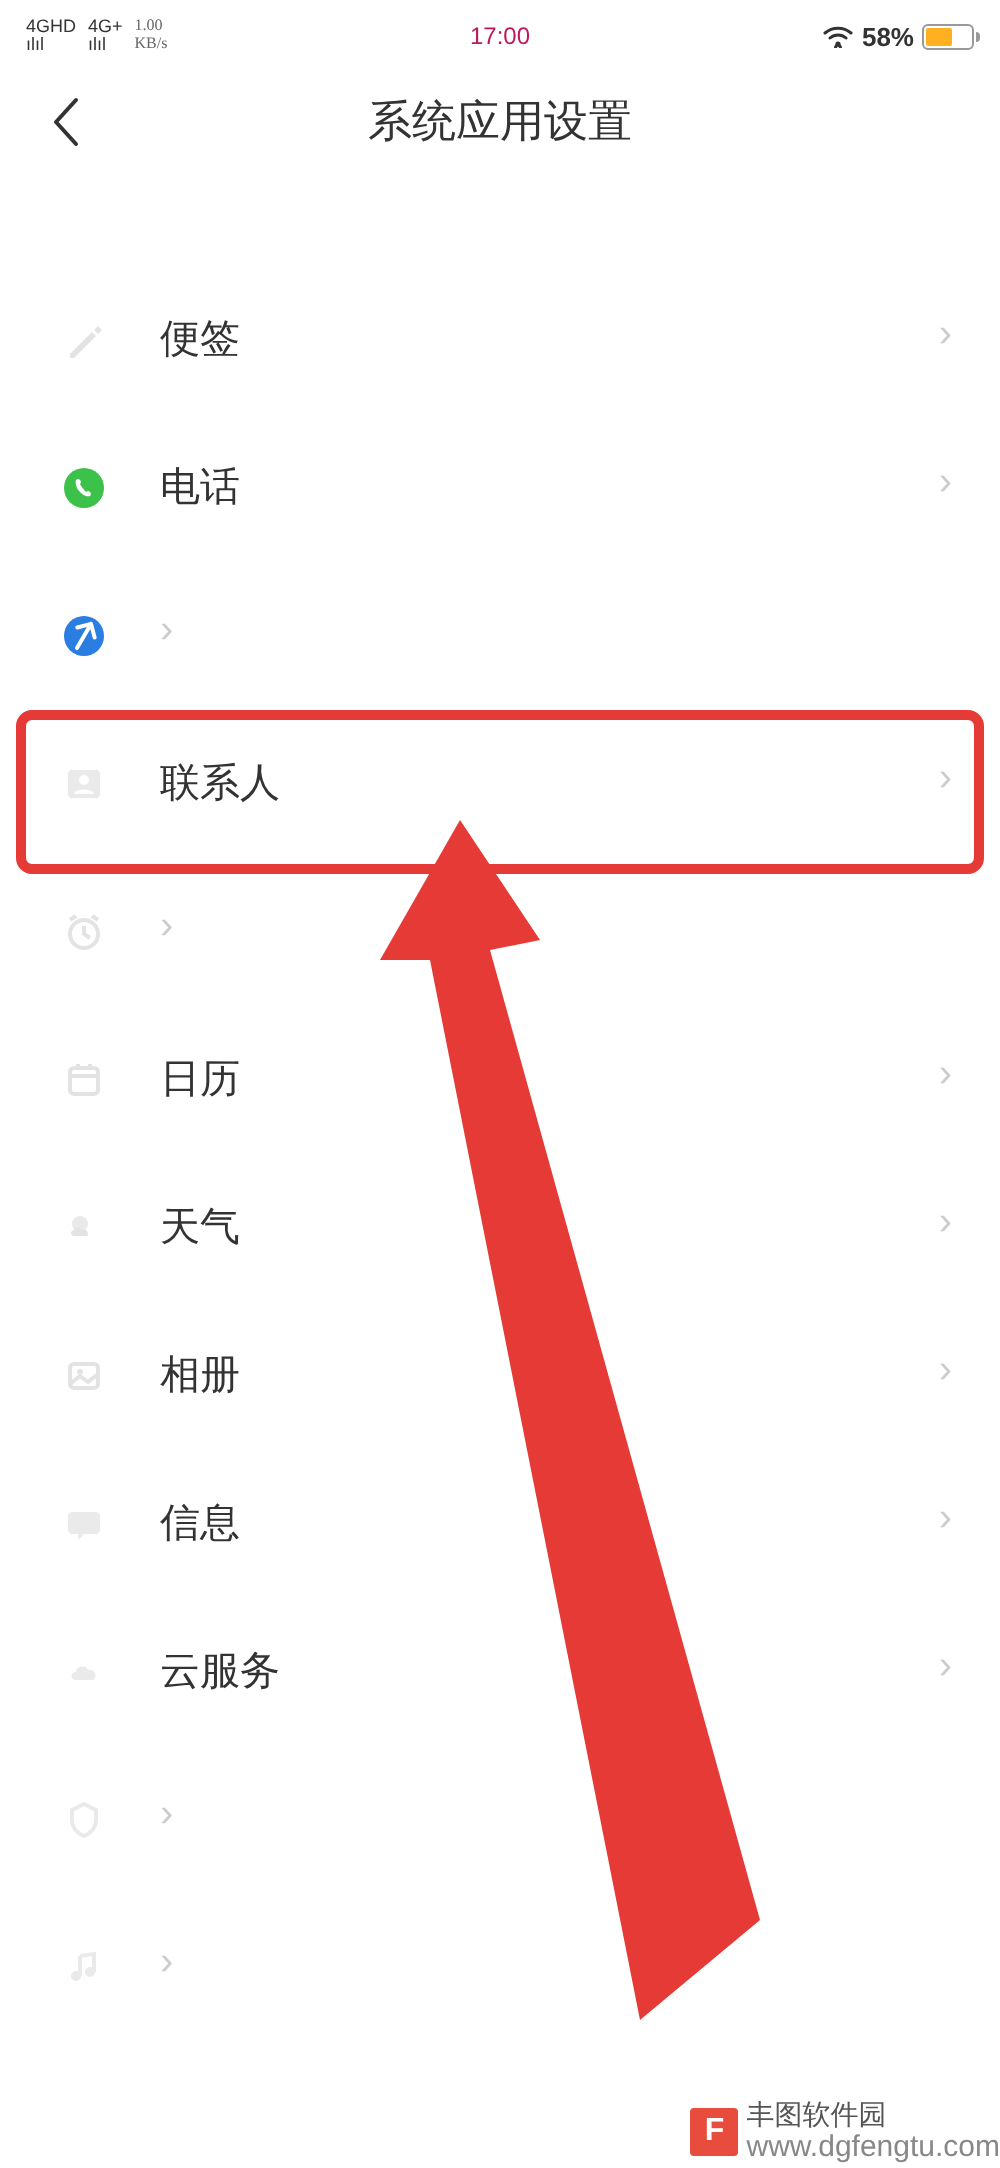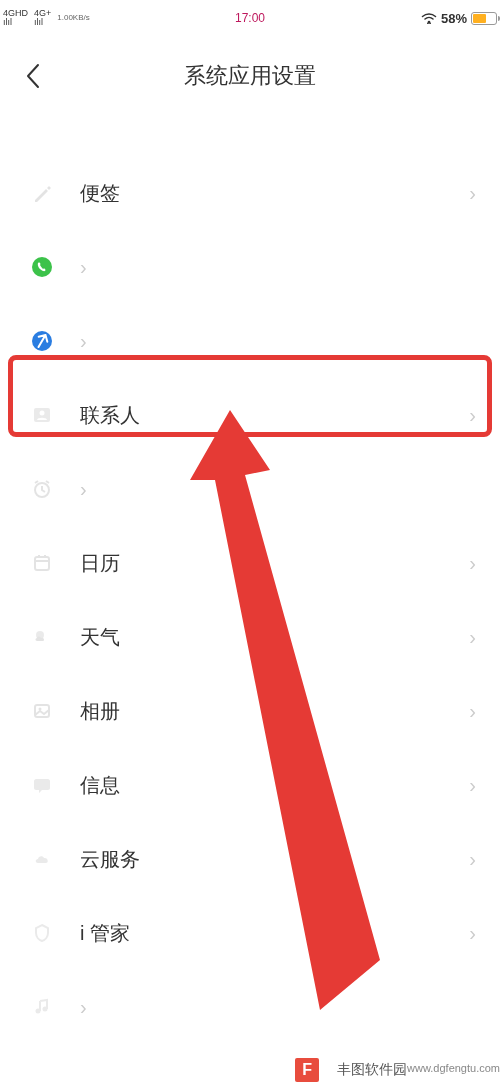--- a/index.html
+++ b/index.html
@@ -13,44 +13,46 @@
       background: #ffffff;
       font-family: -apple-system, BlinkMacSystemFont, "PingFang SC", "Microsoft YaHei", sans-serif;
       position: relative;
       overflow: hidden;
     }
     .status-bar {
       height: 36px;
       display: flex;
       align-items: center;
       justify-content: space-between;
-      padding: 0 3px;
+      padding: 0 13px;
       font-size: 12px;
       color: #333;
     }
     .status-left {
       display: flex;
       align-items: center;
       gap: 6px;
     }
     .signal-text {
       font-size: 9px;
       line-height: 1;
     }
     .signal-stack {
       display: flex;
       flex-direction: column;
       align-items: flex-start;
     }
     .speed-stack {
       display: flex;
+      flex-direction: column;
       align-items: flex-start;
       font-size: 8px;
       line-height: 1.1;
       color: #666;
+      font-family: Liberation Serif, serif;
     }
     .status-center {
       font-size: 12px;
       color: #be185d;
       position: absolute;
       left: 50%;
       transform: translateX(-50%);
     }
     .status-right {
       display: flex;
@@ -87,21 +89,20 @@
       left: 1px;
       top: 1px;
       bottom: 1px;
       width: 55%;
       background: #ffb020;
       border-radius: 1px;
     }
     .header {
       height: 60px;
       display: flex;
-      align-items: center;
       justify-content: center;
       position: relative;
       margin-top: 10px;
     }
     .back-btn {
       position: absolute;
       left: 18px;
       width: 30px;
       height: 30px;
       display: flex;
@@ -113,21 +114,20 @@
       font-size: 22px;
       color: #333;
       font-weight: 400;
     }
     .list {
       margin-top: 50px;
     }
     .list-item {
       height: 74px;
       display: flex;
-      align-items: center;
       padding: 0 24px 0 28px;
       cursor: pointer;
       position: relative;
     }
     .item-icon {
       width: 28px;
       height: 28px;
       display: flex;
       align-items: center;
       justify-content: center;
@@ -185,31 +185,31 @@
       color: #fff;
       display: flex;
       align-items: center;
       justify-content: center;
       font-size: 16px;
       font-weight: bold;
       border-radius: 2px;
     }
     .wm-text {
       display: flex;
-      flex-direction: row;
-      margin-left: 18px;
+      flex-direction: column;
+      margin-left: 4px;
       line-height: 1.1;
     }
     .wm-name {
       font-size: 14px;
       color: #555;
       font-weight: 500;
     }
     .wm-url {
-      font-size: 11px;
+      font-size: 15px;
       color: #888;
     }
   </style>
 </head>
 <body>
 
 <div class="status-bar">
   <div class="status-left">
     <div class="signal-stack">
       <span class="signal-text">4GHD</span>
@@ -258,20 +258,21 @@
     <div class="chevron">›</div>
   </div>
 
   <div class="list-item">
     <div class="item-icon phone">
       <svg width="22" height="22" viewBox="0 0 22 22">
           <circle cx="11" cy="11" r="10" fill="#3cc24a"></circle>
           <path d="M7 7 C7 7 8 6 9 7 C10 8 9 9 9 9 C9 9 10 11 12 13 C12 13 13 12 14 13 C15 14 14 15 14 15 C14 15 12 16 9 13 C6 10 7 7 7 7 Z" fill="#fff"></path>
         </svg>
     </div>
+    <div class="item-label">电话</div>
     <div class="chevron">›</div>
   </div>
 
   <div class="list-item">
     <div class="item-icon quickapp">
       <svg width="22" height="22" viewBox="0 0 22 22">
           <circle cx="11" cy="11" r="10" fill="#2a7de1"></circle>
           <path d="M11 4 L11 18 M11 4 L16 9 M11 4 L6 9" stroke="#fff" stroke-width="2" fill="none" stroke-linecap="round" transform="rotate(30 11 11)"></path>
         </svg>
     </div>
@@ -354,21 +355,20 @@
     <div class="item-label">云服务</div>
     <div class="chevron">›</div>
   </div>
 
   <div class="list-item">
     <div class="item-icon">
       <svg width="20" height="20" viewBox="0 0 20 20">
           <path d="M10 2 L16 5 L16 10 C16 14 13 17 10 18 C7 17 4 14 4 10 L4 5 Z" stroke="#ccc" stroke-width="2" fill="none"></path>
         </svg>
     </div>
-    <div class="item-label">i 管家</div>
     <div class="chevron">›</div>
   </div>
 
   <div class="list-item">
     <div class="item-icon">
       <svg width="20" height="20" viewBox="0 0 20 20">
           <path d="M8 4 L8 14 M8 4 L15 3 L15 12" stroke="#ccc" stroke-width="2" fill="none"></path>
           <circle cx="6" cy="14" r="2.5" fill="#ccc"></circle>
           <circle cx="13" cy="12" r="2.5" fill="#ccc"></circle>
         </svg>

